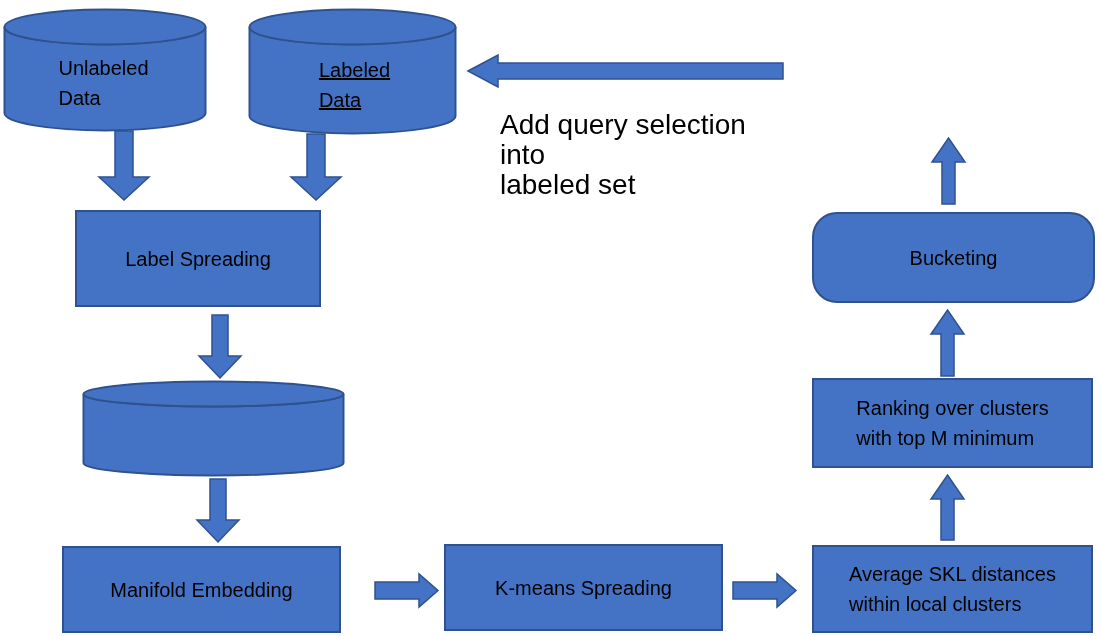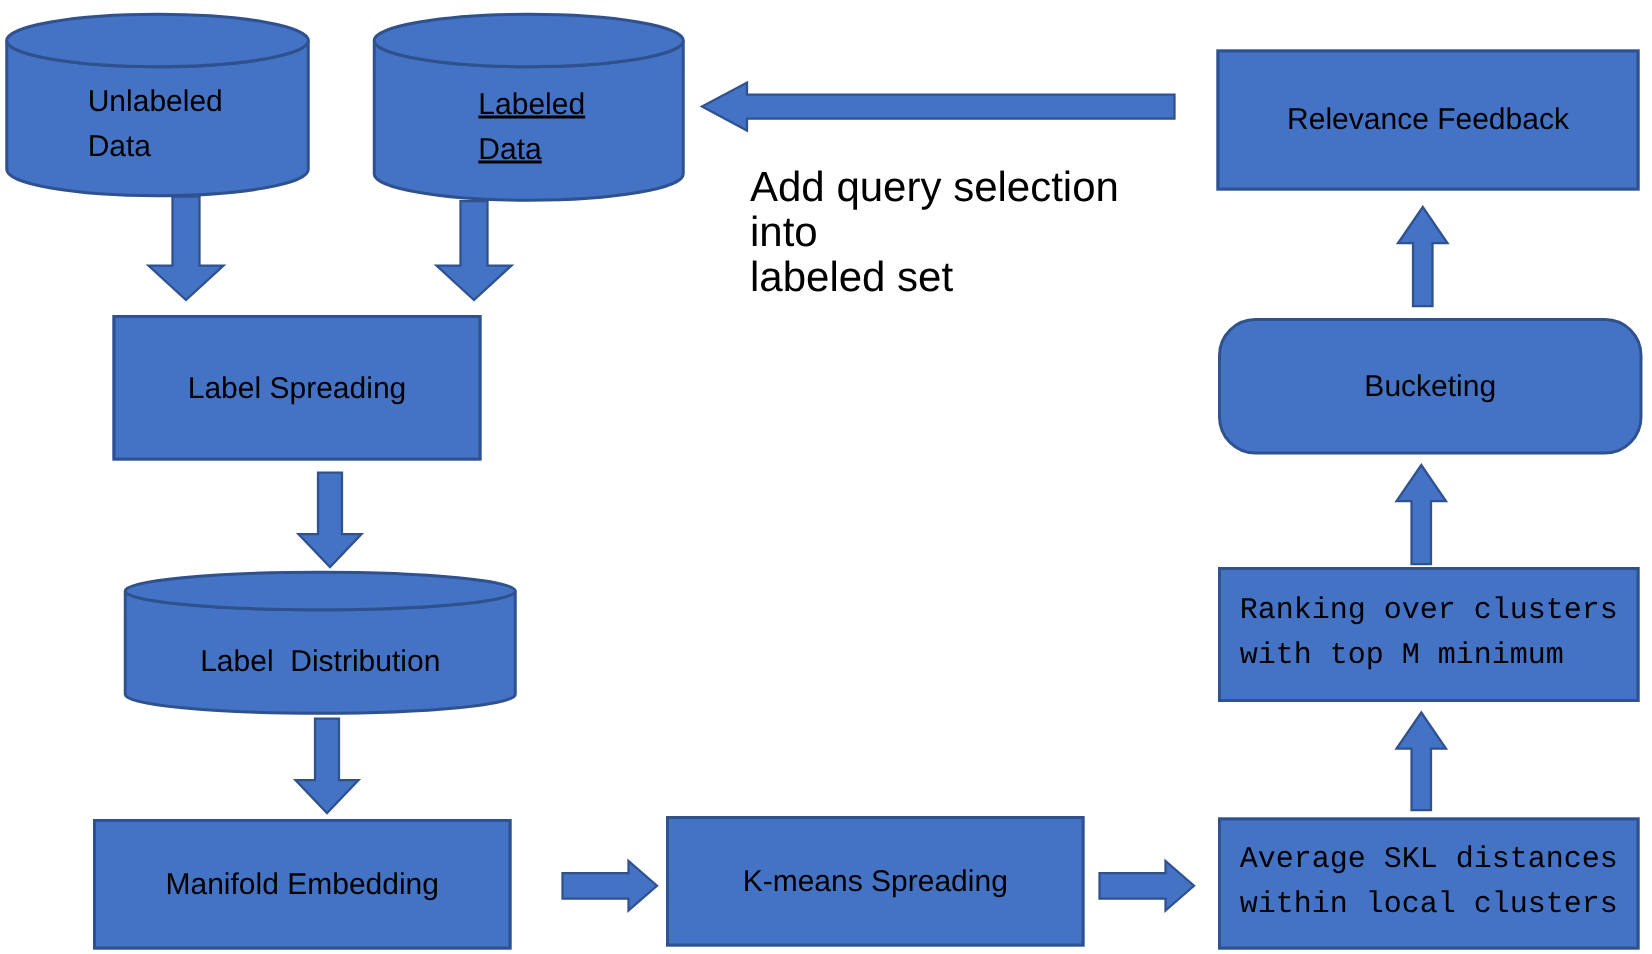--- a/index.html
+++ b/index.html
@@ -70,48 +70,44 @@
 
   <div class="node rect" style="left:75px; top:210px; width:246px; height:97px;">
     <span class="label">Label Spreading</span>
   </div>
 
   <div class="node cyl" style="left:82px; top:380px; width:263px; height:97px; padding-top:24px;">
     <svg width="263" height="97" viewBox="0 0 263 97">
       <path class="shape-fill" d="M 1.5,14 A 130,12.5 0 0 0 261.5,14 L 261.5,83 A 130,12.5 0 0 1 1.5,83 Z"></path>
       <ellipse class="shape-fill" cx="131.5" cy="14" rx="130" ry="12.5"></ellipse>
     </svg>
-    <span class="label">Label  Distribution</span>
   </div>
 
   <div class="node rect" style="left:62px; top:546px; width:279px; height:87px;">
     <span class="label">Manifold Embedding</span>
   </div>
 
   <div class="node rect" style="left:444px; top:544px; width:279px; height:87px;">
     <span class="label">K-means Spreading</span>
   </div>
 
-  <div class="node rect" style="left:812px; top:545px; width:281px; height:88px;font-family:Liberation Mono, monospace;">
+  <div class="node rect" style="left:812px; top:545px; width:281px; height:88px;">
     <span class="label">Average SKL distances
 within local clusters</span>
   </div>
 
-  <div class="node rect" style="left:812px; top:378px; width:281px; height:90px;font-family:Liberation Mono, monospace;">
+  <div class="node rect" style="left:812px; top:378px; width:281px; height:90px;">
     <span class="label">Ranking over clusters
 with top M minimum</span>
   </div>
 
   <div class="node rect" style="left:812px; top:212px; width:283px; height:91px;border-radius:25px;">
     <span class="label">Bucketing</span>
   </div>
 
-  <div class="node rect" style="left:811px; top:33px; width:282px; height:94px;">
-    <span class="label">Relevance Feedback</span>
-  </div>
 
   <svg class="arrow" style="left:99px; top:131px;" width="50" height="69" viewBox="0 0 50 69">
     <polygon points="16,0 34,0 34,46 50,46 25,69 0,46 16,46"></polygon>
   </svg>
 
   <svg class="arrow" style="left:291px; top:134px;" width="50" height="66" viewBox="0 0 50 66">
     <polygon points="16,0 34,0 34,43 50,43 25,66 0,43 16,43"></polygon>
   </svg>
 
   <svg class="arrow" style="left:199px; top:315px;" width="42" height="63" viewBox="0 0 42 63">

